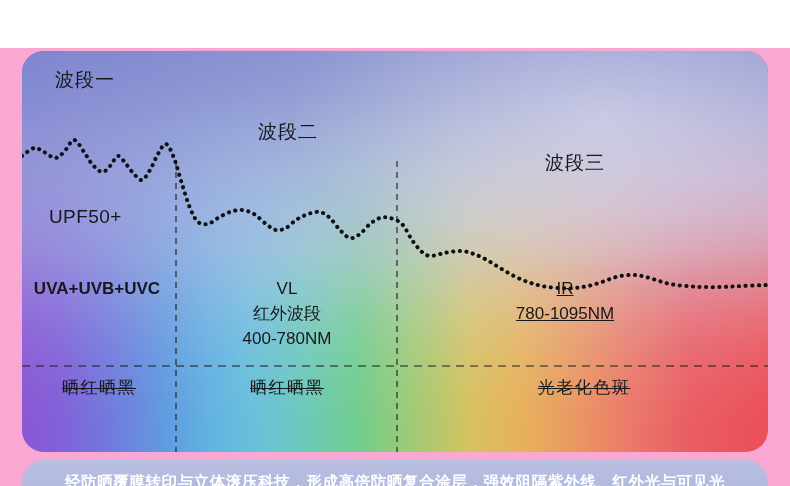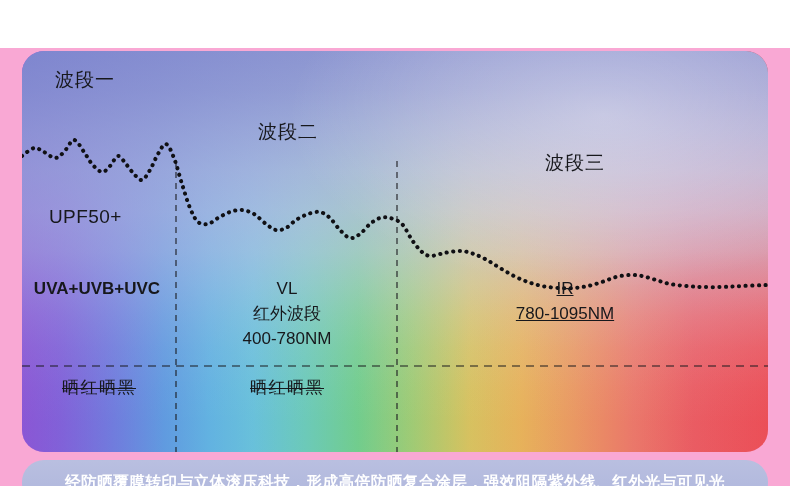--- a/index.html
+++ b/index.html
@@ -198,19 +198,20 @@
       <span class="ln">红外波段</span>
       <span class="ln">400-780NM</span>
     </div>
     <div class="col-block" id="col-2" style="left: 543px; top: 225px; transform: translateX(-50%); text-decoration: underline;">
       <span class="ln">IR</span>
       <span class="ln">780-1095NM</span>
     </div>
 
     <div class="effect" id="effect-0" style="left: 77px; top: 325px; transform: translateX(-50%);">晒红晒黑</div>
     <div class="effect" id="effect-1" style="left: 265px; top: 325px; transform: translateX(-50%);">晒红晒黑</div>
+    <div class="effect" id="effect-2" style="left: 562px; top: 325px; transform: translateX(-50%);">光老化色斑</div>
   </div>
 
   <div class="caption">
     <span class="caption-text">经防晒覆膜转印与立体滚压科技，形成高倍防晒复合涂层，强效阻隔紫外线、红外光与可见光</span>
   </div>
 
 </div>
 
 </body></html>

